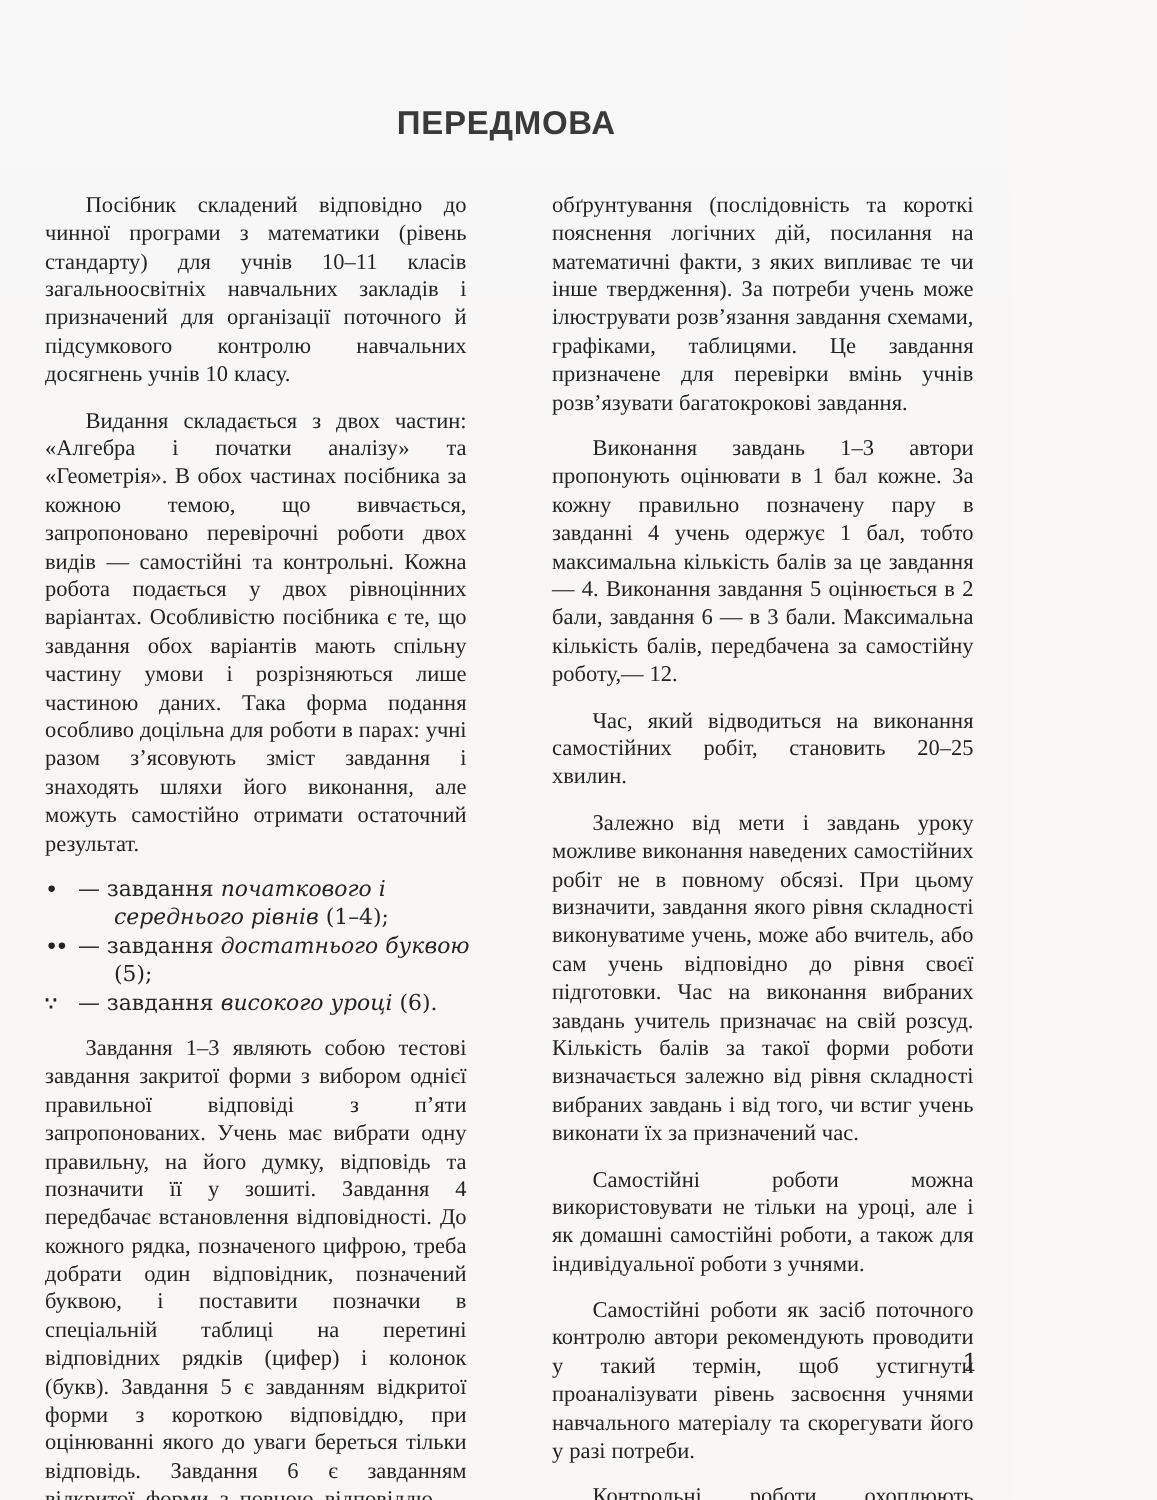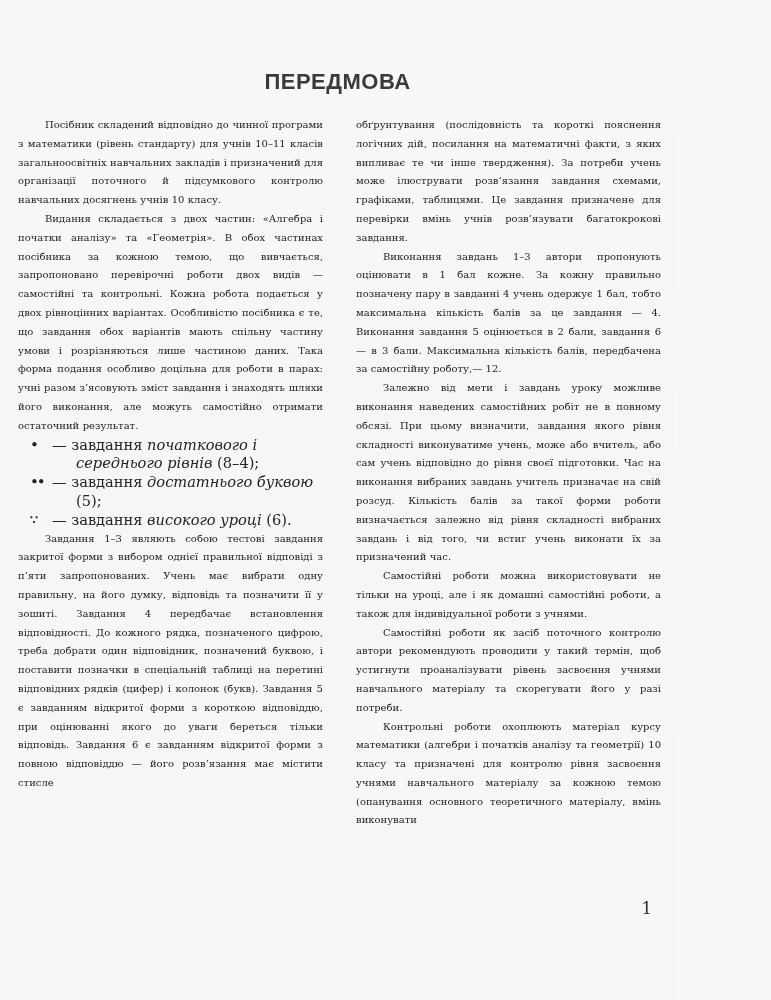--- a/index.html
+++ b/index.html
@@ -27,28 +27,29 @@
     color: #3a3a3a;
   }
   .columns {
     position: absolute;
     top: 116px; left: 18px; right: 14px;
     display: flex;
     gap: 33px;
   }
   .col { flex: 1 1 0; min-width: 0; }
   .col p {
-    margin: 0;
-    font-size: 10px;
+    margin: 12px;
+    font-size: 15px;
     line-height: 18.8px;
     text-align: justify;
     text-indent: 27px;
     hyphens: auto;
     -webkit-hyphens: auto;
     word-spacing: 0.2px;
+    font-family: Liberation Serif, serif;
   }
   .col p.no-indent { text-indent: 0; }
   .bullet {
     display: flex;
     font-size: 14.6px;
     line-height: 18.8px;
   }
   .bullet .marker {
     flex: 0 0 22px;
     margin-left: 12px;
@@ -80,39 +81,40 @@
   <div class="title">ПЕРЕДМОВА</div>
 
   <div class="columns">
 
     <div class="col">
       <p>Посібник складений відповідно до чинної програми з математики (рівень стандарту) для учнів 10–11 класів загальноосвітніх навчальних закладів і призначений для організації поточного й підсумкового контролю навчальних досягнень учнів 10 класу.</p>
       <p>Видання складається з двох частин: «Алгебра і початки аналізу» та «Геометрія». В обох частинах посібника за кожною темою, що вивчається, запропоновано перевірочні роботи двох видів — самостійні та контрольні. Кожна робота подається у двох рівноцінних варіантах. Особливістю посібника є те, що завдання обох варіантів мають спільну частину умови і розрізняються лише частиною даних. Така форма подання особливо доцільна для роботи в парах: учні разом з’ясовують зміст завдання і знаходять шляхи його виконання, але можуть самостійно отримати остаточний результат.</p>
 
       <div class="bullet">
         <span class="marker marker-one">•</span>
-        <div class="btext"><span>— завдання </span><em>початкового і середнього рівнів</em><span> (8–4);</span></div>
+        <div class="btext"><span>— завдання </span><em>початкового і середнього рівнів</em><span> (1–4);</span></div>
       </div>
 
       <div class="bullet">
         <span class="marker marker-two">••</span>
         <div class="btext"><span>— завдання </span><em>достатнього буквою</em><span> (5);</span></div>
       </div>
 
       <div class="bullet">
         <span class="marker marker-three">∵</span>
         <div class="btext"><span>— завдання </span><em>високого уроці</em><span> (6).</span></div>
       </div>
 
       <p>Завдання 1–3 являють собою тестові завдання закритої форми з вибором однієї правильної відповіді з п’яти запропонованих. Учень має вибрати одну правильну, на його думку, відповідь та позначити її у зошиті. Завдання 4 передбачає встановлення відповідності. До кожного рядка, позначеного цифрою, треба добрати один відповідник, позначений буквою, і поставити позначки в спеціальній таблиці на перетині відповідних рядків (цифер) і колонок (букв). Завдання 5 є завданням відкритої форми з короткою відповіддю, при оцінюванні якого до уваги береться тільки відповідь. Завдання 6 є завданням відкритої форми з повною відповіддю — його розв’язання має містити стисле</p>
     </div>
 
     <div class="col">
       <p class="no-indent">обґрунтування (послідовність та короткі пояснення логічних дій, посилання на математичні факти, з яких випливає те чи інше твердження). За потреби учень може ілюструвати розв’язання завдання схемами, графіками, таблицями. Це завдання призначене для перевірки вмінь учнів розв’язувати багатокрокові завдання.</p>
       <p>Виконання завдань 1–3 автори пропонують оцінювати в 1 бал кожне. За кожну правильно позначену пару в завданні 4 учень одержує 1 бал, тобто максимальна кількість балів за це завдання — 4. Виконання завдання 5 оцінюється в 2 бали, завдання 6 — в 3 бали. Максимальна кількість балів, передбачена за самостійну роботу,— 12.</p>
+      <p>Час, який відводиться на виконання самостійних робіт, становить 20–25 хвилин.</p>
       <p>Залежно від мети і завдань уроку можливе виконання наведених самостійних робіт не в повному обсязі. При цьому визначити, завдання якого рівня складності виконуватиме учень, може або вчитель, або сам учень відповідно до рівня своєї підготовки. Час на виконання вибраних завдань учитель призначає на свій розсуд. Кількість балів за такої форми роботи визначається залежно від рівня складності вибраних завдань і від того, чи встиг учень виконати їх за призначений час.</p>
       <p>Самостійні роботи можна використовувати не тільки на уроці, але і як домашні самостійні роботи, а також для індивідуальної роботи з учнями.</p>
       <p>Самостійні роботи як засіб поточного контролю автори рекомендують проводити у такий термін, щоб устигнути проаналізувати рівень засвоєння учнями навчального матеріалу та скорегувати його у разі потреби.</p>
       <p>Контрольні роботи охоплюють матеріал курсу математики (алгебри і початків аналізу та геометрії) 10 класу та призначені для контролю рівня засвоєння учнями навчального матеріалу за кожною темою (опанування основного теоретичного матеріалу, вмінь виконувати</p>
     </div>
 
   </div>
 
   <div class="page-number">1</div>
 

